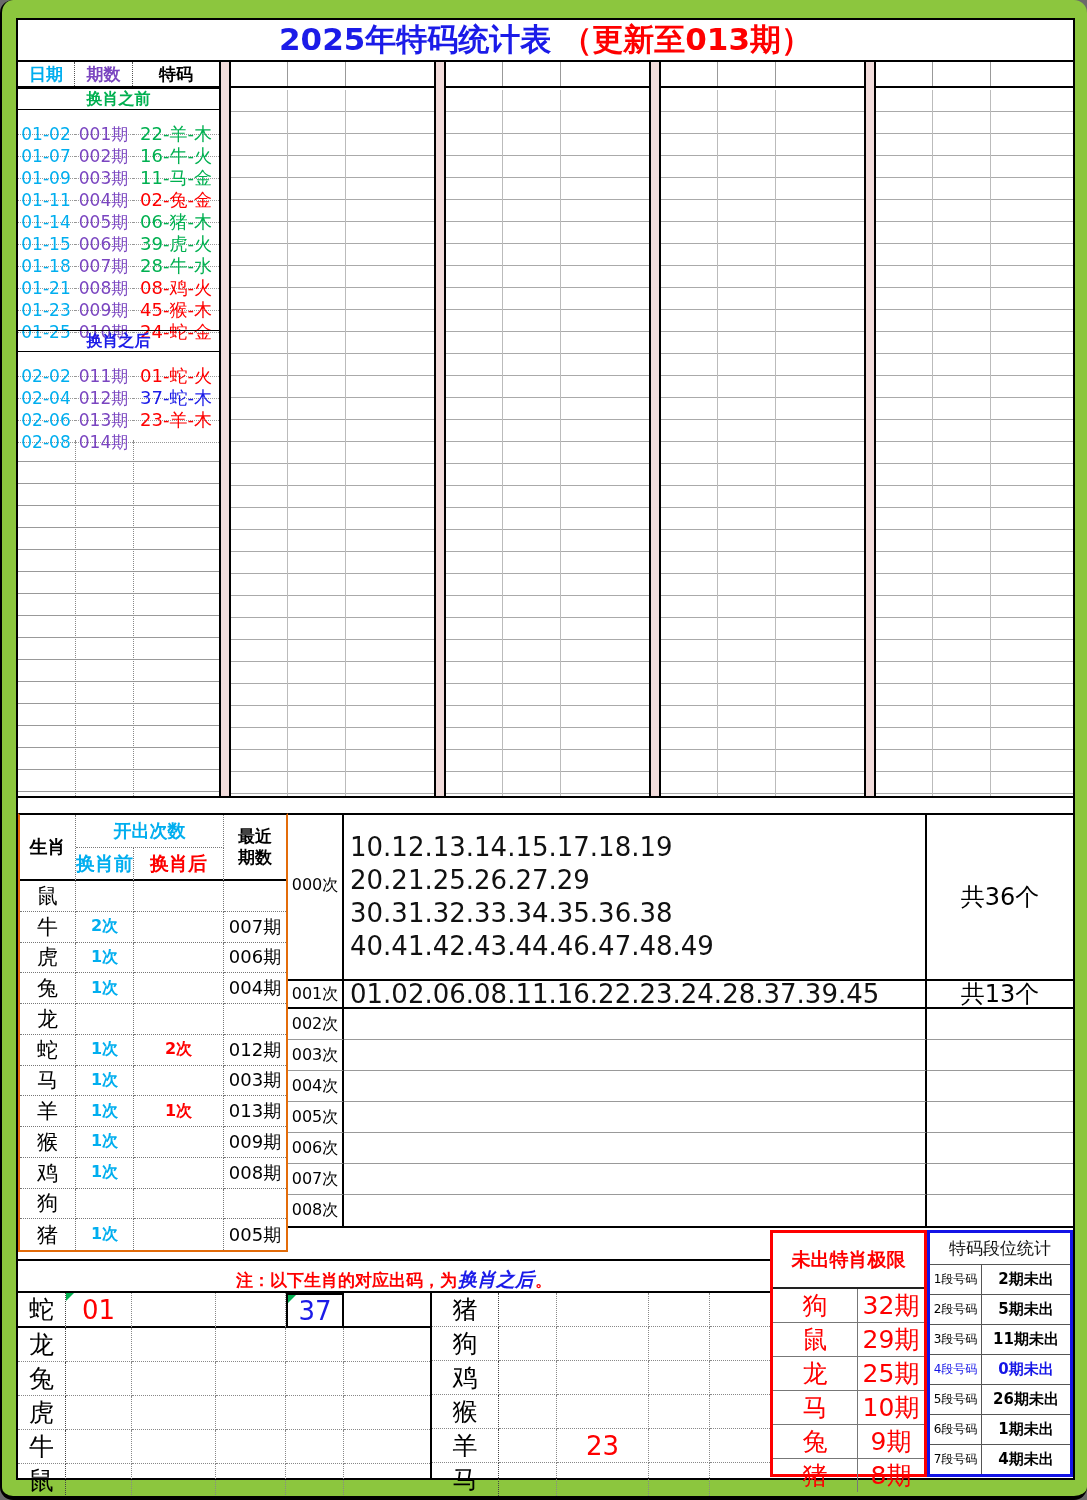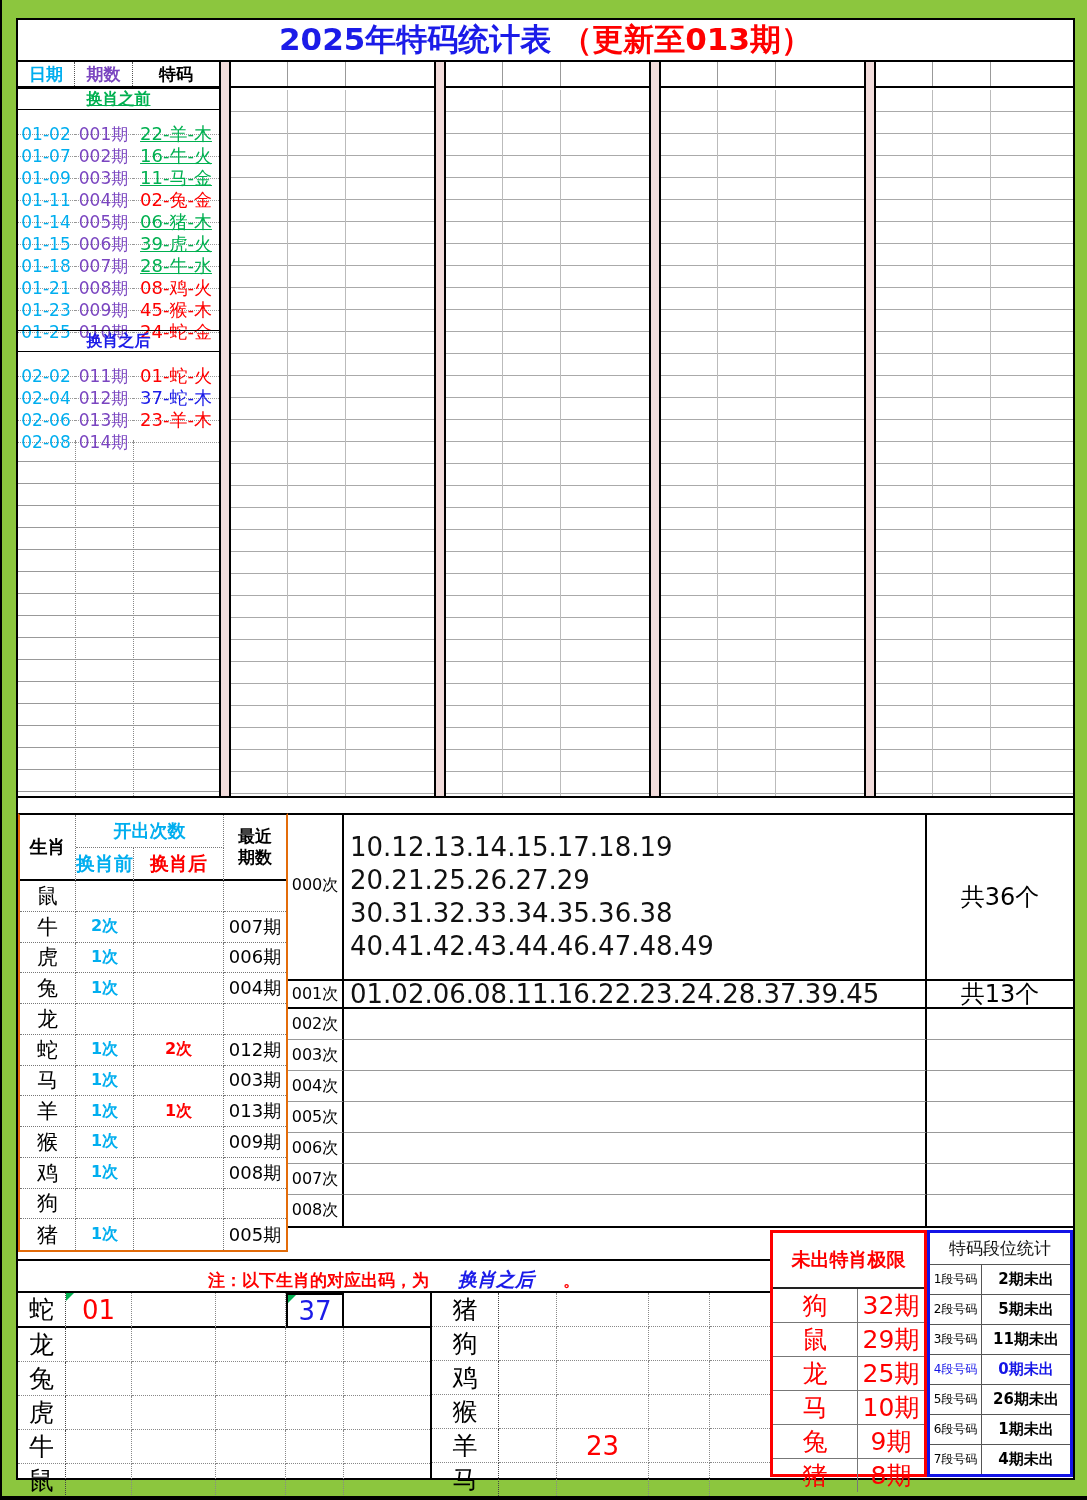--- a/index.html
+++ b/index.html
@@ -1,25 +1,25 @@
 <!DOCTYPE html>
 <html style="--frame_green: #8CC63E; --separator_pink: #F2DCDB; --cyan: #00AEEF; --purple: #7A45C0; --green: #00B050; --red: #FE0000; --blue: #1B1BE8; --orange: #E36C0A; --box_blue: #1414E6;"><head>
 <meta charset="utf-8">
 <style>
   * { margin:0; padding:0; box-sizing:border-box; }
   body { background:#6a6a6a; font-family:"DejaVu Sans","Liberation Sans",sans-serif; }
   .page { position:relative; width:1087px; height:1500px; background:var(--frame_green,#8CC63E);
-          border-left:2px solid #000; border-bottom:4px solid #000; overflow:hidden; }
+          border-left:2px solid #000; border-bottom:4px solid #000; overflow:hidden;border-radius:13px; }
   .content { position:absolute; left:14px; top:18px; width:1059px; height:1462px;
              background:#fff; border:2px solid #000; }
 
   
   .c-cyan  { color:var(--cyan,#00AEEF); }
   .c-purple{ color:var(--purple,#7A45C0); }
-  .c-green { color:var(--green,#00B050);text-decoration:underline; }
+  .c-green { color:var(--green,#00B050); }
   .c-red   { color:var(--red,#FE0000); }
   .c-blue  { color:var(--blue,#1B1BE8); }
 
   
   .title-bar { position:absolute; left:0; top:0; width:1055px; height:42px;
                border-bottom:2px solid #000; display:flex; align-items:center; justify-content:center;
                font-size:31px; font-weight:bold; background:#fff; }
   .t-main { color:var(--blue,#1B1BE8); }
   .t-suf  { color:var(--red,#FE0000); margin-left:10px; }
 
@@ -84,21 +84,21 @@
   .f-label { width:56px; flex:none; border-right:2px solid #000; font-size:16px;
              display:flex; align-items:center; justify-content:center; }
   .f-r0 .f-label { align-items:flex-start; padding-top:60px; }
   .f-nums { flex:1; border-right:2px solid #000; display:flex; flex-direction:column; justify-content:center;
             padding-left:6px; font-size:26px; line-height:33px; color:#111; }
   .f-total { width:146px; flex:none; display:flex; align-items:center; justify-content:center; font-size:24px; }
 
   
   #note { position:absolute; left:0; top:1239px; width:752px; height:40px; background:#fff;
           border-top:2px solid #000; display:flex; align-items:center; justify-content:center;
-          font-size:17px; color:var(--red,#FE0000); font-weight:bold;gap:28px; }
+          font-size:17px; color:var(--red,#FE0000); font-weight:bold; }
   #note .hl { color:var(--blue,#1B1BE8); font-style:italic; font-size:19px; margin:0 1px; }
 
   
   #bottom-left, #bottom-right { position:absolute; top:1271px; height:187px; background:#fff;
           border-top:2px solid #000; display:grid; grid-template-rows:repeat(6,1fr); }
   #bottom-left { left:0; width:414px; border-right:2px solid #000;
                  grid-template-columns:48px 66px 84px 70px 58px 1fr; }
   #bottom-right { left:414px; width:338px; grid-template-columns:67px 58px 92px 61px 1fr; }
   .bc { position:relative; display:flex; align-items:center; justify-content:center;
         border-right:1px dotted #888; border-bottom:1px dotted #888; font-size:26px; }

